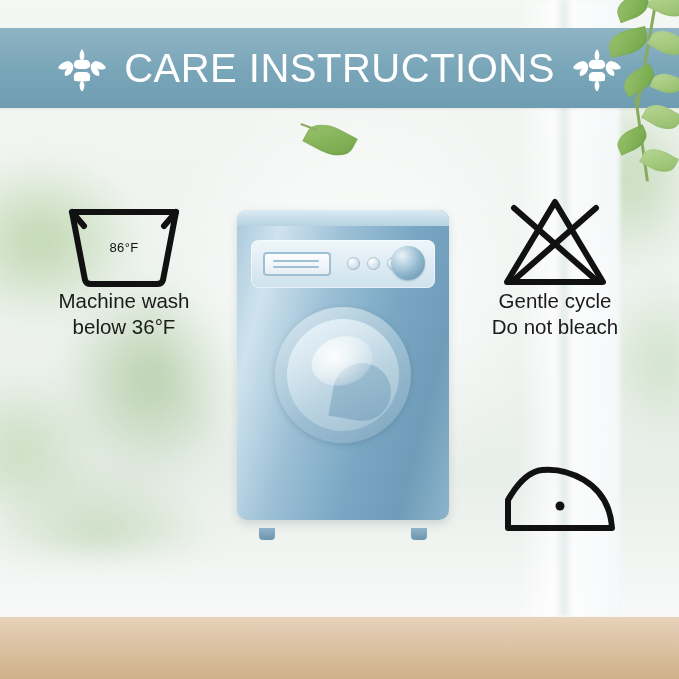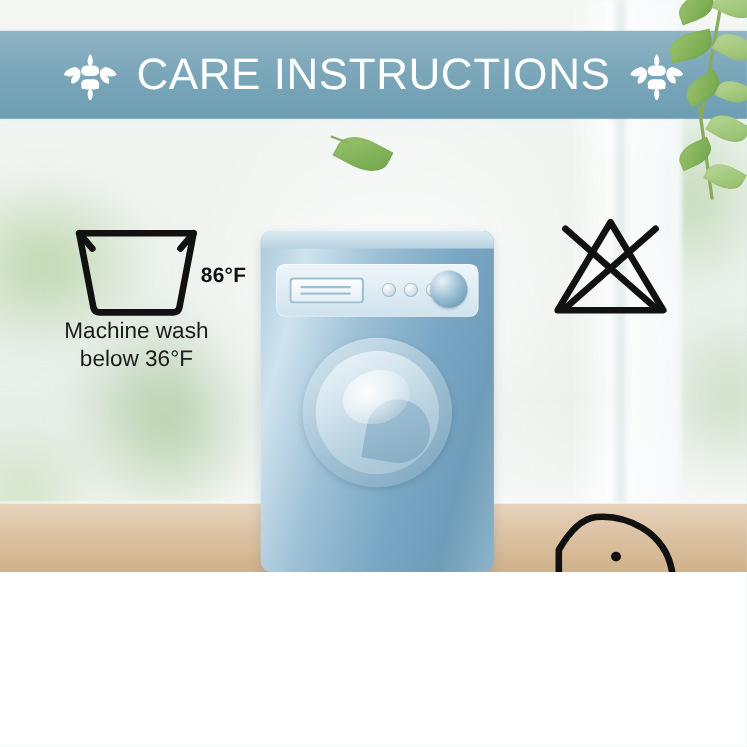--- a/index.html
+++ b/index.html
@@ -2,21 +2,21 @@
 <html><head>
 <meta charset="utf-8">
 <style>
   html,body{margin:0;padding:0;}
   body{
     width:679px;height:679px;overflow:hidden;
     font-family:"Liberation Sans", sans-serif;
     background:#ffffff;
   }
   #stage{
-    position:relative;width:679px;height:520px;overflow:hidden;
+    position:relative;width:679px;height:679px;overflow:hidden;
     background:#5eead4;
   }
 
   
   .bg-layer{position:absolute;inset:0;}
   .bg-base{
     background:
       linear-gradient(180deg,#f4f7f4 0%, #eef3ef 45%, #e8eee9 70%, #ffffff 100%);
   }
   .bg-green-left{
@@ -86,22 +86,22 @@
 
   
   .cell{position:absolute;text-align:center;}
   .cell .label{
     font-size:20.5px;color:#1b1b1b;line-height:1.28;white-space:pre-line;
   }
   .icon-wrap{display:flex;align-items:center;justify-content:center;}
 
   
   .tub-temp{
-    position:absolute;font-size:19px;color:#111;font-weight:700;
-    left:0;right:0;top:44px;text-align:right;letter-spacing:.3px;
+    position:absolute;font-size:13px;color:#111;font-weight:400;
+    left:0;right:0;top:44px;text-align:center;letter-spacing:.3px;
   }
 
   
   .machine{position:absolute;left:229px;top:210px;width:228px;height:320px;}
   .machine-body{
     position:absolute;left:8px;top:0;width:212px;height:310px;border-radius:10px;
     background:linear-gradient(105deg,#a9c9dc 0%, #cfe3ee 16%, #9dc0d6 38%, #7aa8c4 62%, #6f9cb8 82%, #8db4cb 100%);
     box-shadow:0 4px 10px rgba(60,90,110,.18);
   }
   .machine-top{
@@ -236,20 +236,22 @@
   </div>
 
   <div class="cell" style="left:455px;top:196px;width:200px;">
     <div class="icon-wrap" style="height:92px;">
       <svg viewBox="0 0 110 92" width="110" height="92" aria-hidden="true">
         <path d="M55 6 L103 86 H7 Z" fill="none" stroke="#111111" stroke-width="6" stroke-linejoin="round"></path>
         <path d="M14 12 L96 84" stroke="#111111" stroke-width="6" stroke-linecap="round"></path>
         <path d="M96 12 L14 84" stroke="#111111" stroke-width="6" stroke-linecap="round"></path>
       </svg>
     </div>
+    <div class="label">Gentle cycle
+Do not bleach</div>
   </div>
 
 
   <div class="cell" style="left:455px;top:452px;width:210px;">
     <div class="icon-wrap" style="height:92px;">
       <svg viewBox="0 0 124 84" width="124" height="84" aria-hidden="true">
         <path d="M10 72 H114 Q112 40 86 24 Q66 12 44 14 Q26 16 10 44 Z" fill="none" stroke="#111111" stroke-width="6" stroke-linejoin="round"></path>
         <circle cx="62" cy="50" r="4.5" fill="#111111"></circle>
       </svg>
     </div>

